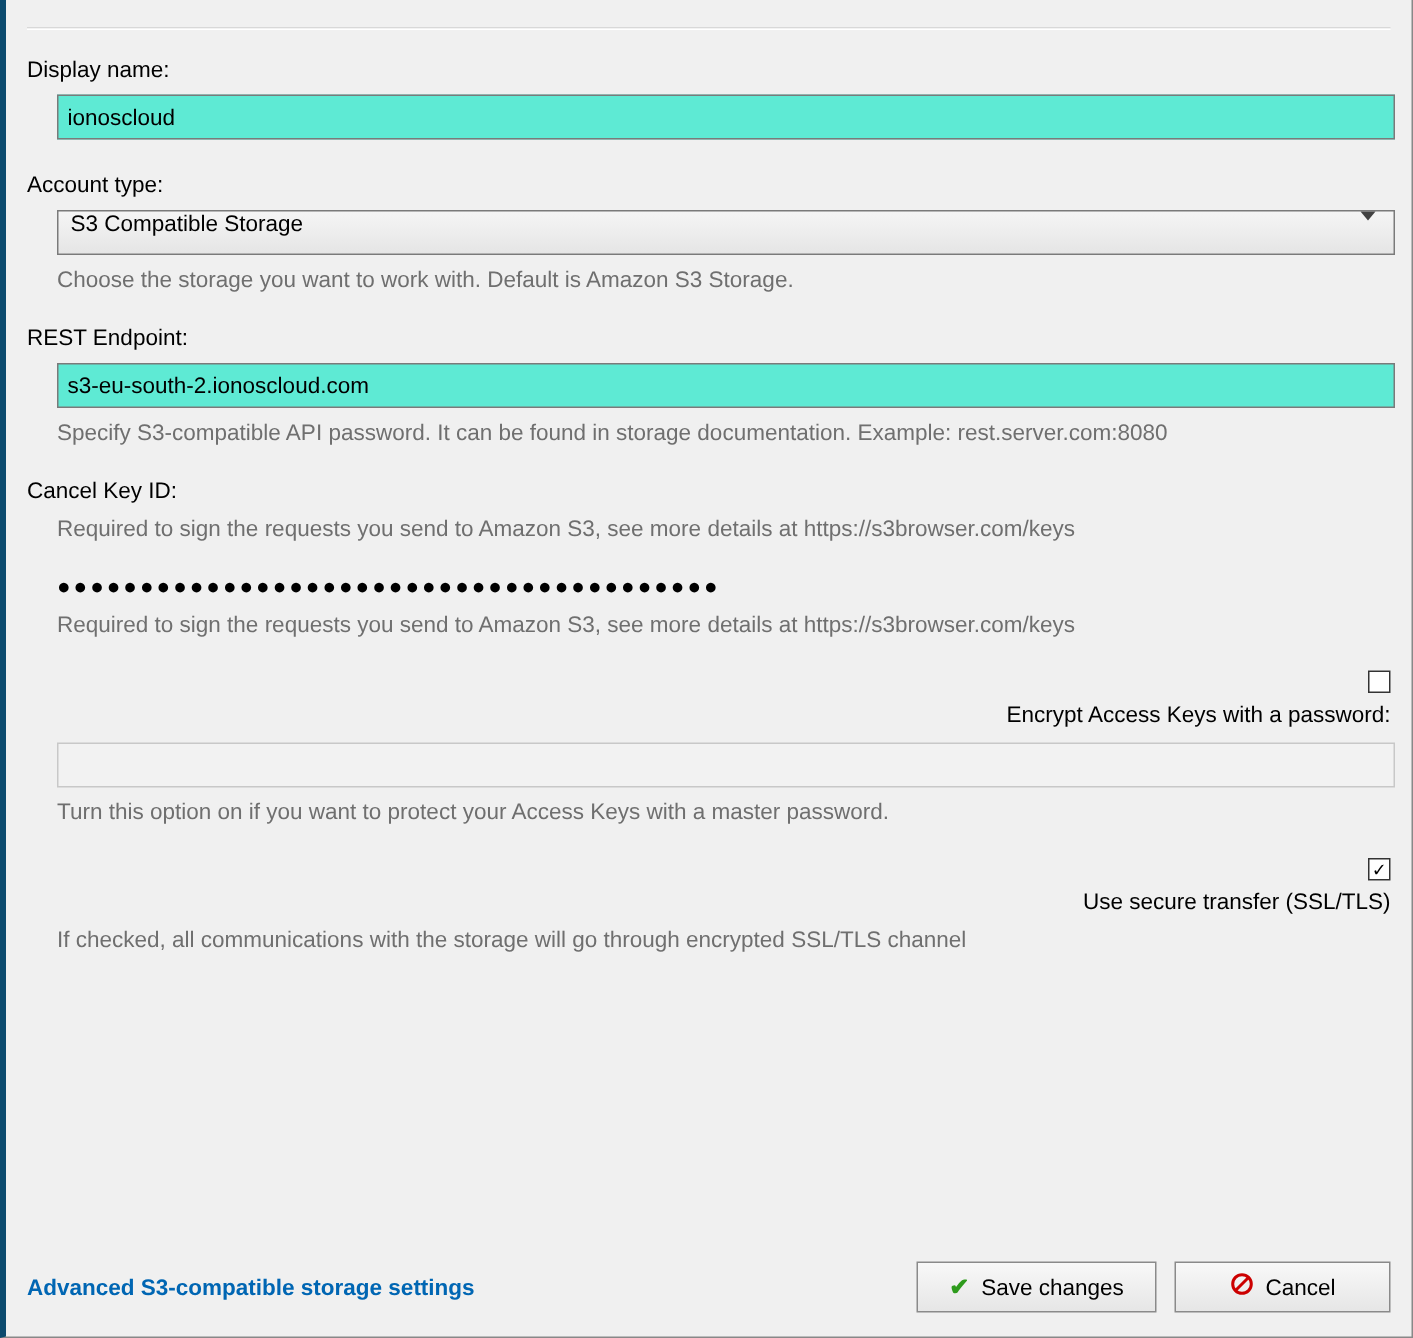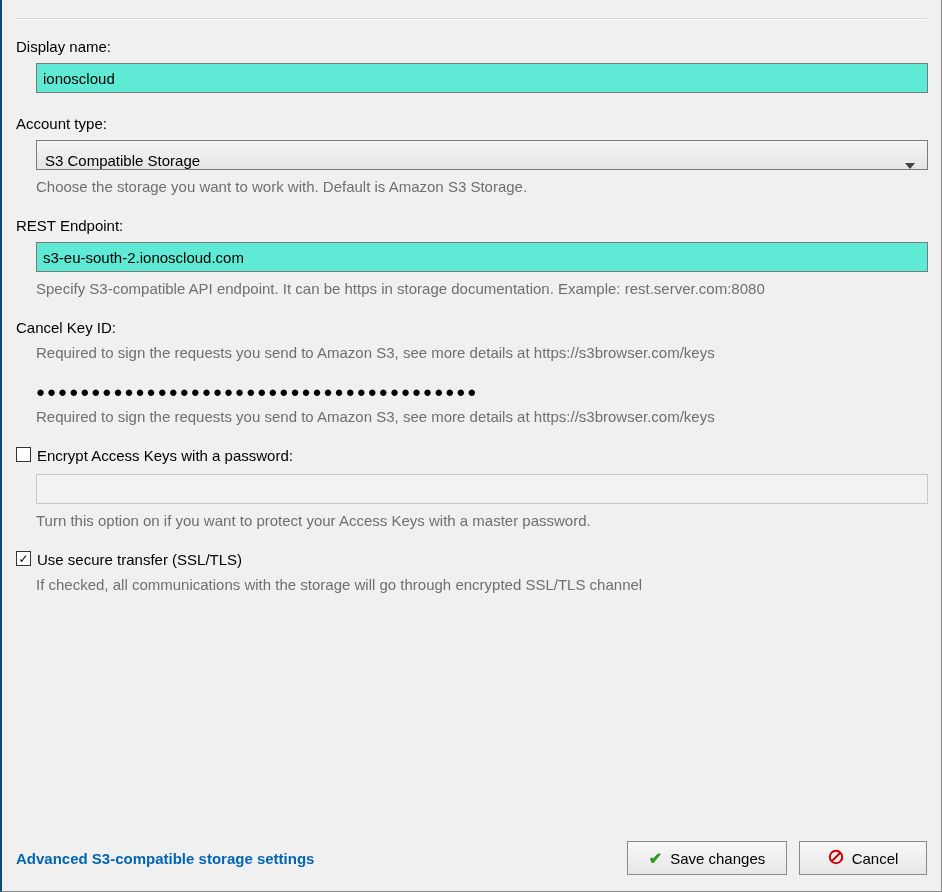--- a/index.html
+++ b/index.html
@@ -7,21 +7,21 @@
     margin: 0; padding: 0;
     width: 942px; height: 892px;
     font-family: "Segoe UI", Tahoma, Arial, sans-serif;
     font-size: 15px;
     background: #f0f0f0;
     color: #000;
   }
   .dialog {
     width: 942px; height: 892px;
     background: #f0f0f0;
-    border-left: 2px solid #0c4a6e;
+    border-left: 4px solid #0c4a6e;
     border-right: 1px solid #888;
     border-bottom: 1px solid #888;
     padding: 14px 14px 10px 14px;
     position: relative;
   }
   .topline {
     height:1px; border-top:1px solid #d8d8d8; border-bottom:1px solid #fff;
     margin: 4px 0 18px 0;
   }
   .group { margin-bottom: 22px; }
@@ -49,36 +49,37 @@
   }
   input[type=text].tf.focused {
     border: 1px solid #0078d7;
   }
   .select {
     width: 892px;
     height: 30px;
     border: 1px solid #7a7a7a;
     background: linear-gradient(#f5f5f5,#e5e5e5);
     display: flex;
-    align-items: flex-end;
+    align-items: flex-start;
     justify-content: space-between;
     padding: 0 8px;
     font-size:15px;
     cursor: default;
   }
   .select .chev {
     width:0;height:0;
     border-left:5px solid transparent;
     border-right:5px solid transparent;
     border-top:6px solid #424242;
     margin-right:4px;
   }
   .cbrow {
-    display:flex; align-items:flex-start; gap:6px;
+    display:flex; align-items:flex-end; gap:6px;
     margin-bottom:10px;
+    flex-direction:column;
   }
   .cbox {
     width:15px;height:15px;
     border:1px solid #333;
     background:#fff;
     display:inline-flex;
     align-items:center; justify-content:center;
     font-size:12px; line-height:1;
     color:#000;
   }
@@ -138,21 +139,21 @@
       </div>
     </div>
     <div class="helptext">Choose the storage you want to work with. Default is Amazon S3 Storage.</div>
   </div>
 
   <div class="group">
     <div class="label">REST Endpoint:</div>
     <div class="field-wrap">
       <input class="tf" type="text" value="s3-eu-south-2.ionoscloud.com" style="">
     </div>
-    <div class="helptext">Specify S3-compatible API endpoint. It can be https in storage documentation. Example: rest.server.com:8080</div>
+    <div class="helptext">Specify S3-compatible API password. It can be found in storage documentation. Example: rest.server.com:8080</div>
   </div>
 
   <div class="group">
     <div class="label">Cancel Key ID:</div>
     <div class="helptext">Required to sign the requests you send to Amazon S3, see more details at https://s3browser.com/keys</div>
   </div>
 
   <div class="group">
     <div class="field-wrap">
       <div class="tf pwmask" style="display:flex;align-items:center;">
@@ -183,21 +184,21 @@
     <div class="helptext" style="margin-left:20px;">If checked, all communications with the storage will go through encrypted SSL/TLS channel</div>
   </div>
 
   <div class="footer">
     <span class="link">Advanced S3-compatible storage settings</span>
     <div class="btnrow">
       <div class="btn">
         <span class="icon-ok">✔</span>
         <span>Save changes</span>
       </div>
-      <div class="btn" style="width:128px;">
+      <div class="btn" style="width:144px;">
         <span>
           <svg width="16" height="16" viewBox="0 0 16 16">
             <circle cx="8" cy="8" r="6.2" fill="none" stroke="#c00" stroke-width="2"></circle>
             <line x1="4" y1="12" x2="12" y2="4" stroke="#c00" stroke-width="2"></line>
           </svg>
         </span>
         <span>Cancel</span>
       </div>
     </div>
   </div>

